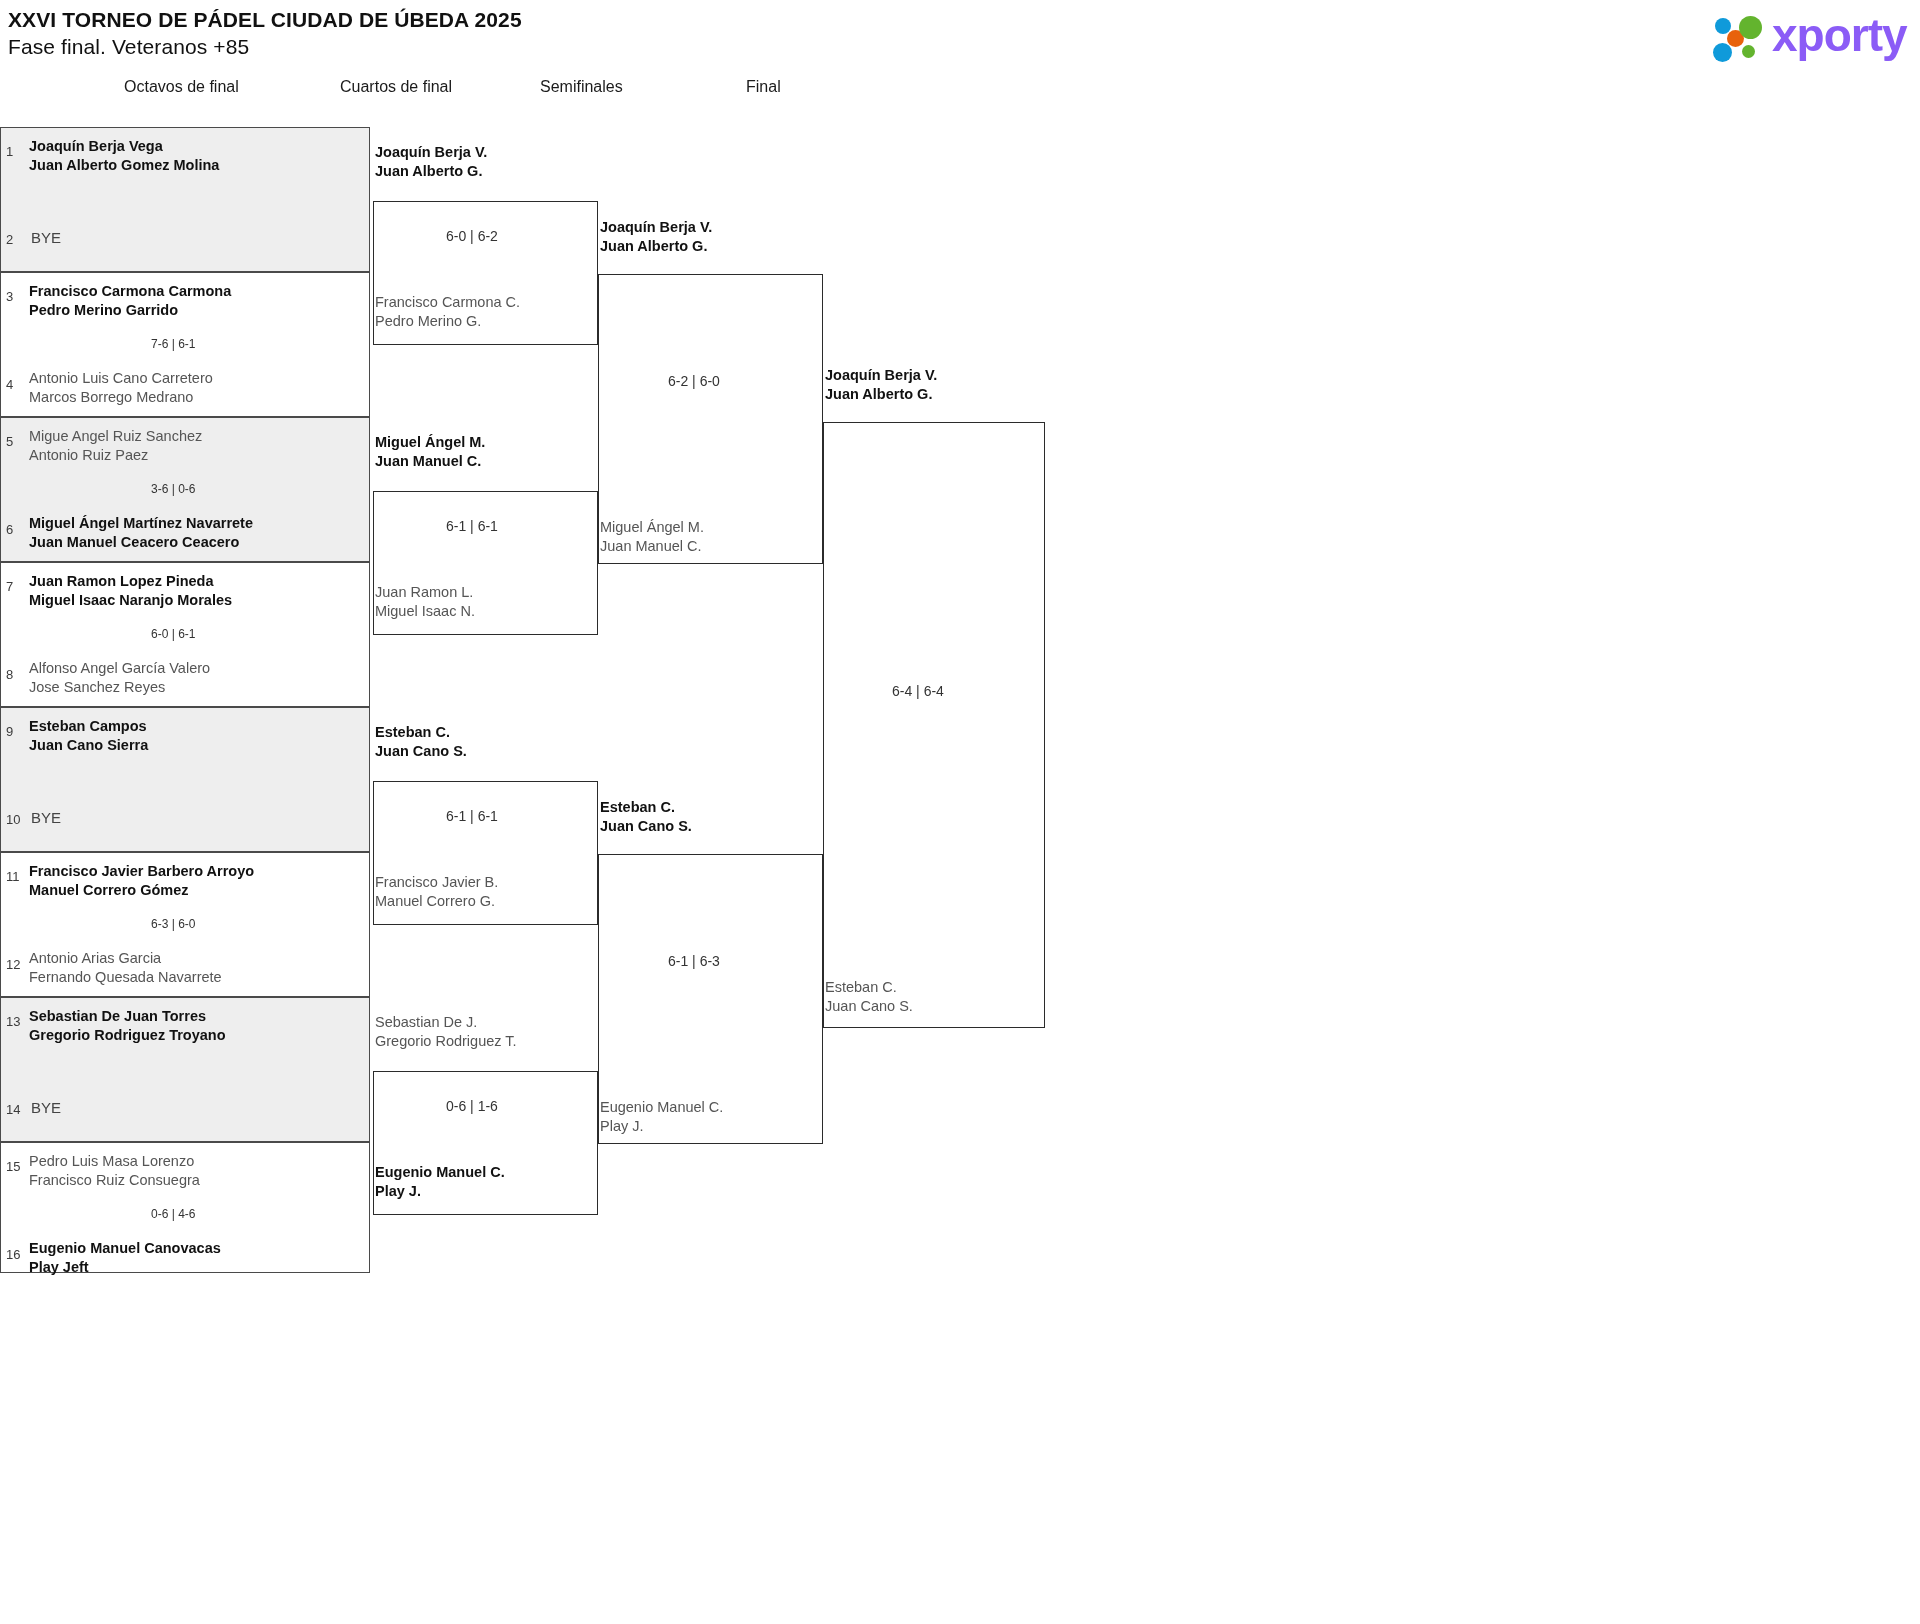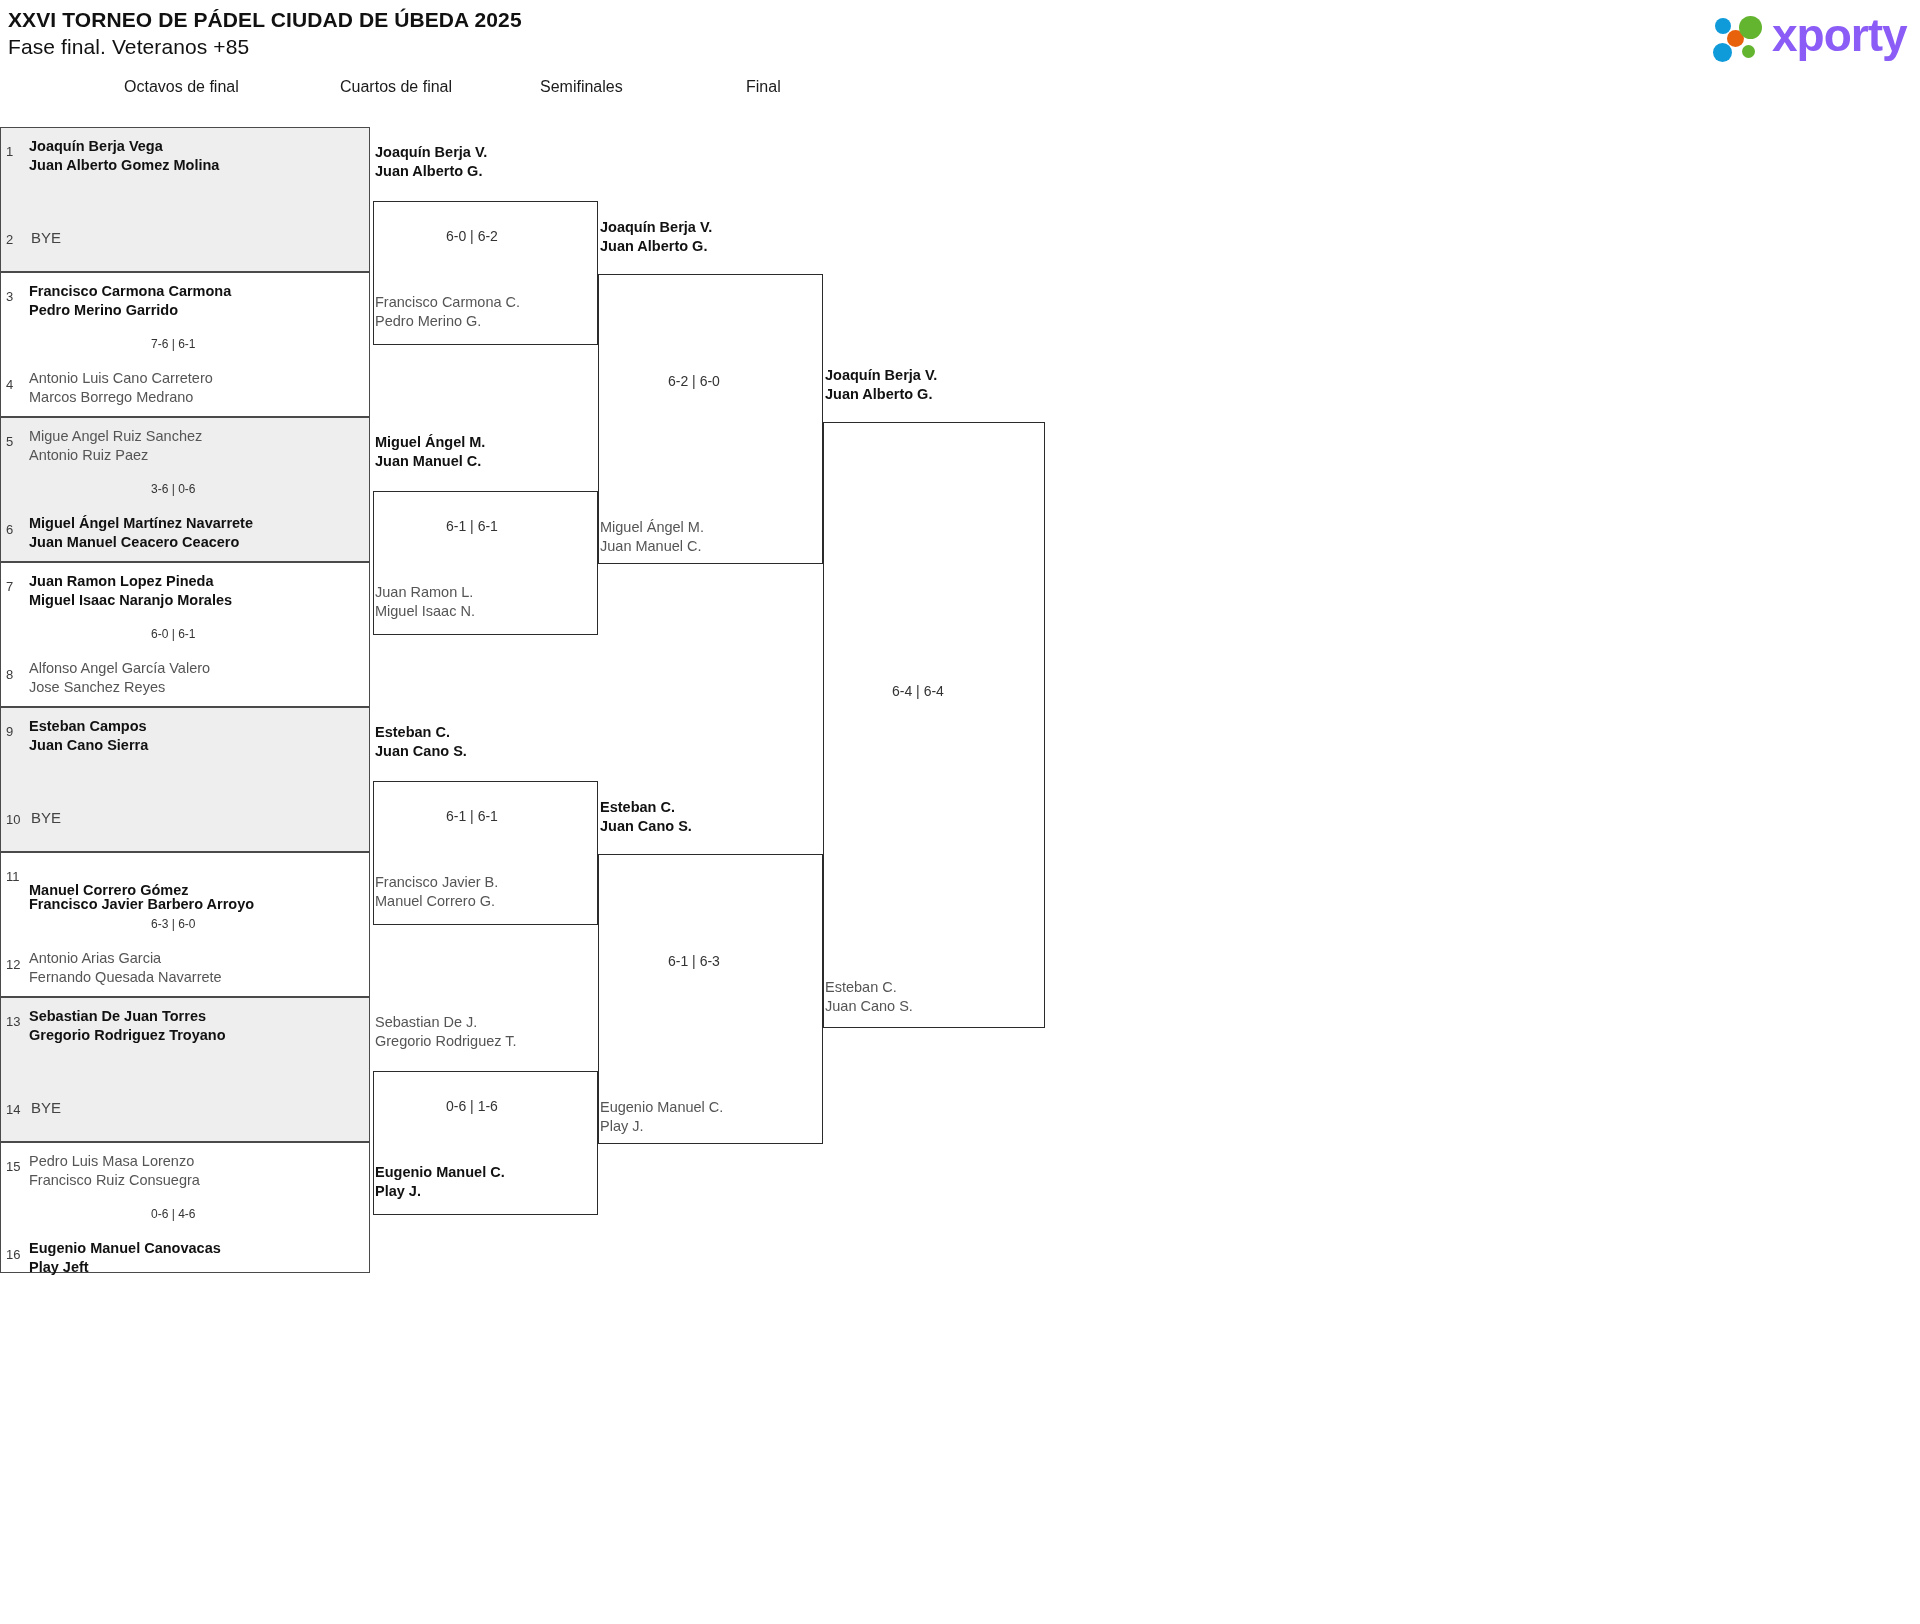--- a/index.html
+++ b/index.html
@@ -116,21 +116,21 @@
   <div class="r1-pair shaded" style="top:707px;height:145px;">
     <span class="seedno" style="top:17px;">9</span>
     <span class="team win" style="top:9px;">Esteban Campos</span>
     <span class="team win" style="top:28px;">Juan Cano Sierra</span>
     <span class="seedno" style="top:105px;">10</span>
     <span class="bye" style="top:101px;">BYE</span>
   </div>
 
   <div class="r1-pair plain" style="top:852px;height:145px;">
     <span class="seedno" style="top:17px;">11</span>
-    <span class="team win" style="top:9px;margin-top:33px;">Francisco Javier Barbero Arroyo</span>
+    <span class="team win" style="top:9px;">Francisco Javier Barbero Arroyo</span>
     <span class="team win" style="top:28px;">Manuel Correro Gómez</span>
     <span class="r1-score" style="left:128px;top:64px;">6-3 | 6-0</span>
     <span class="seedno" style="top:105px;">12</span>
     <span class="team lose" style="top:96px;">Antonio Arias Garcia</span>
     <span class="team lose" style="top:115px;">Fernando Quesada Navarrete</span>
   </div>
 
   <div class="r1-pair shaded" style="top:997px;height:145px;">
     <span class="seedno" style="top:17px;">13</span>
     <span class="team win" style="top:9px;">Sebastian De Juan Torres</span>

